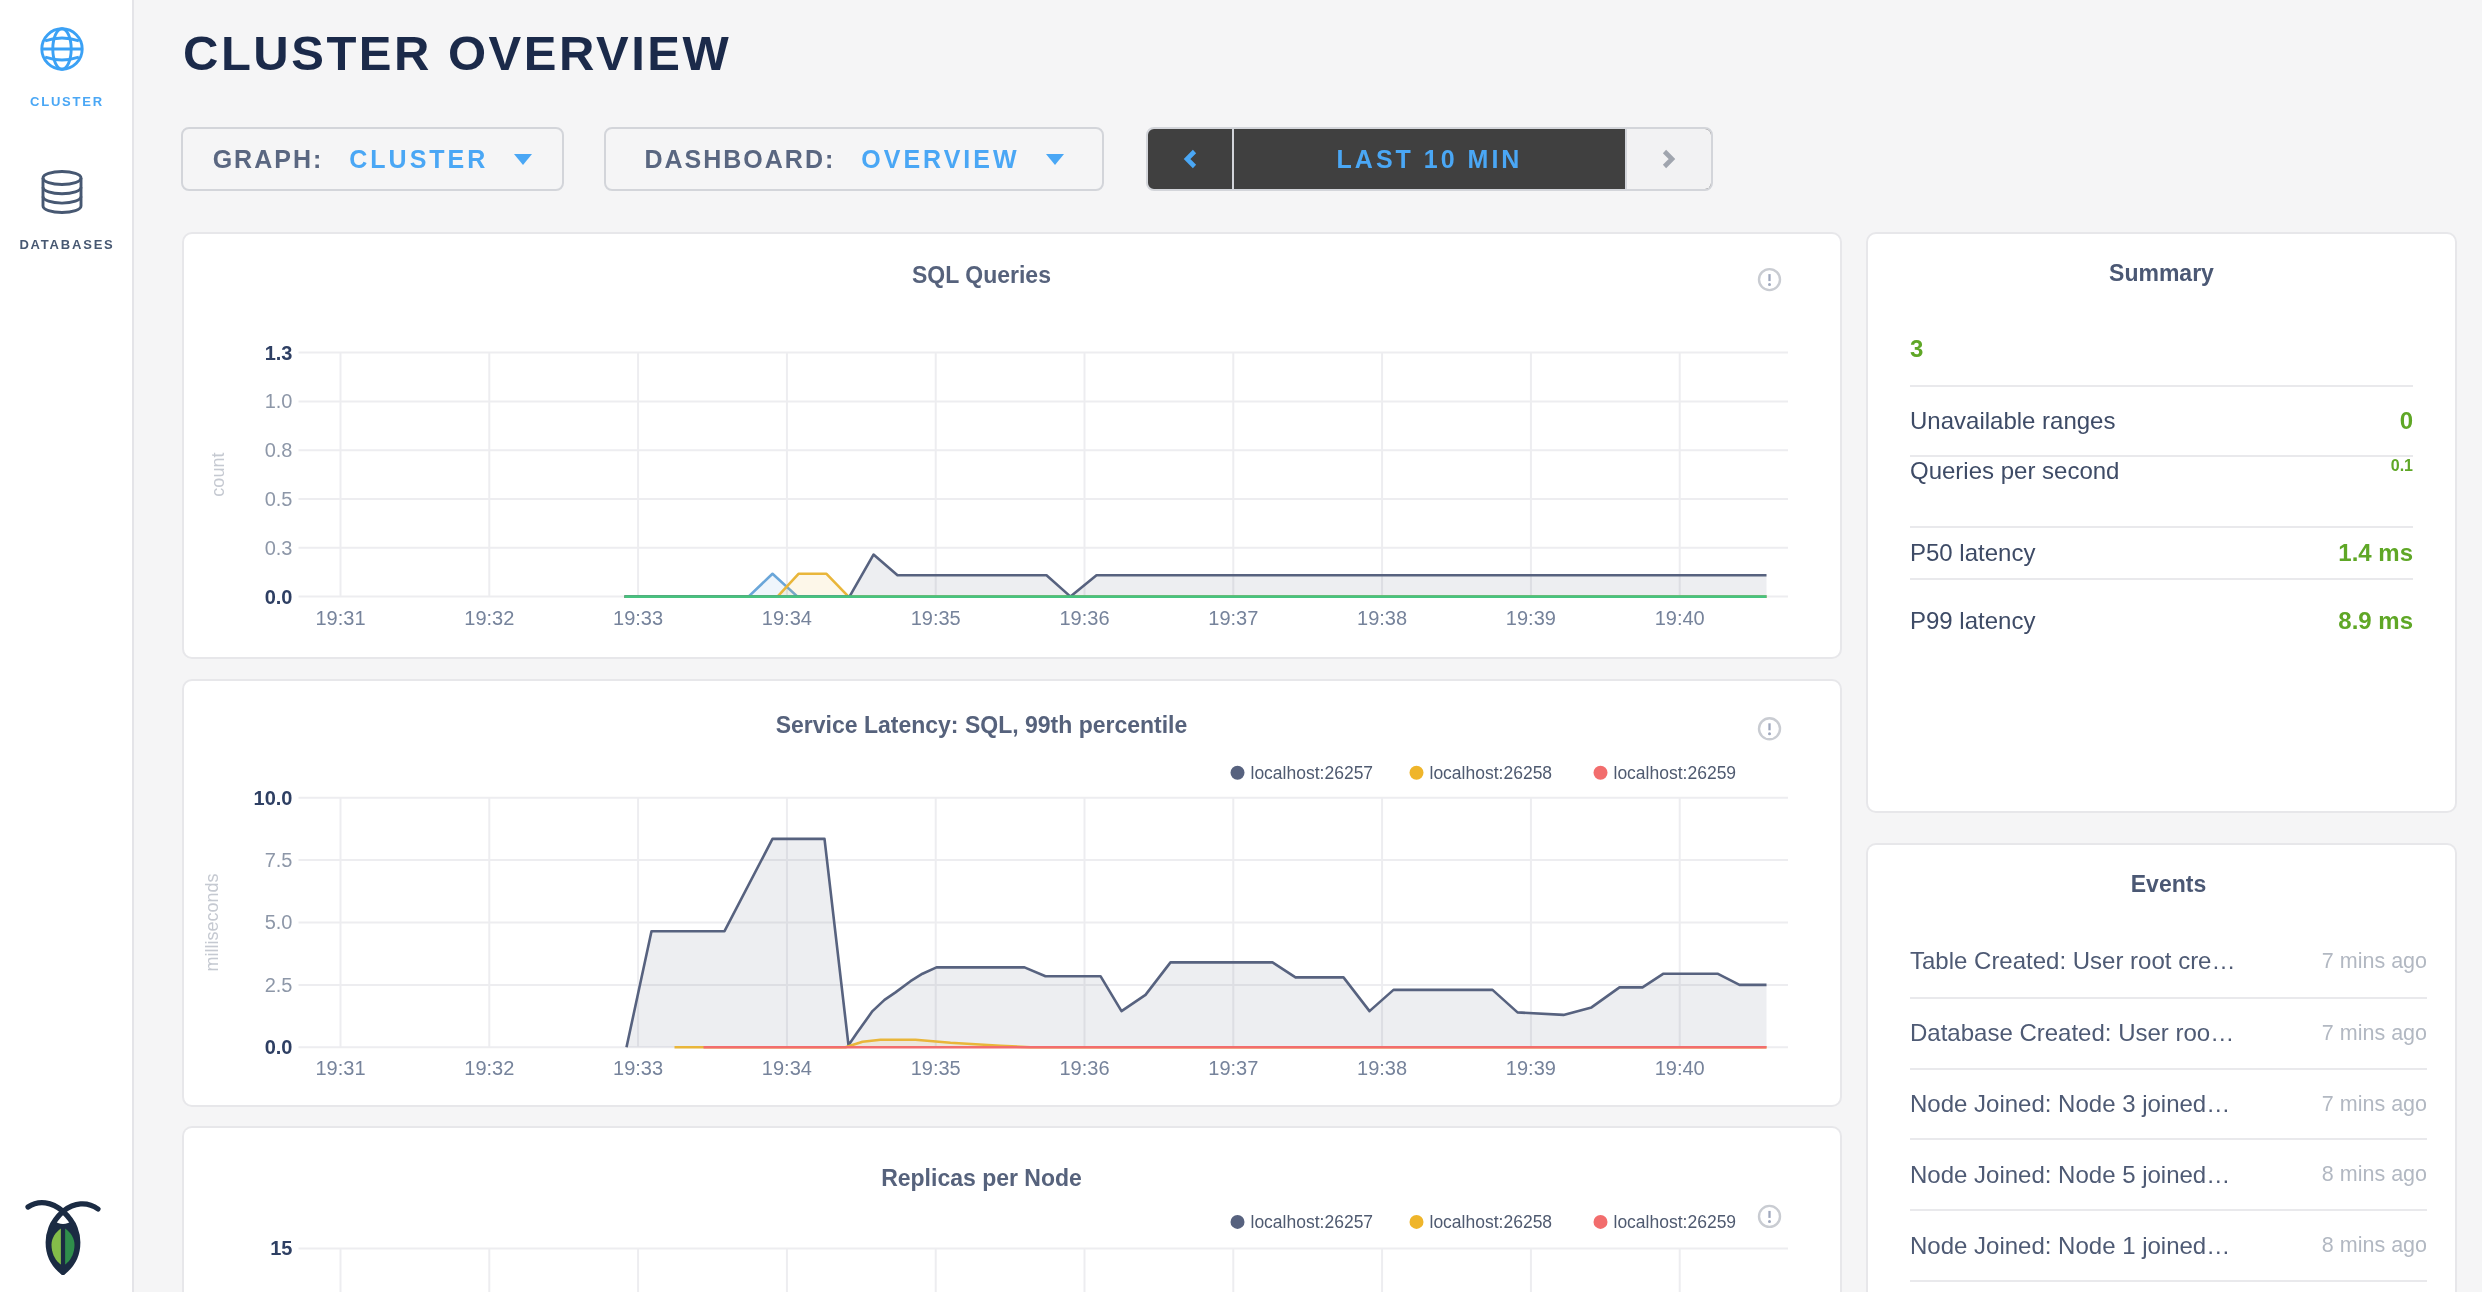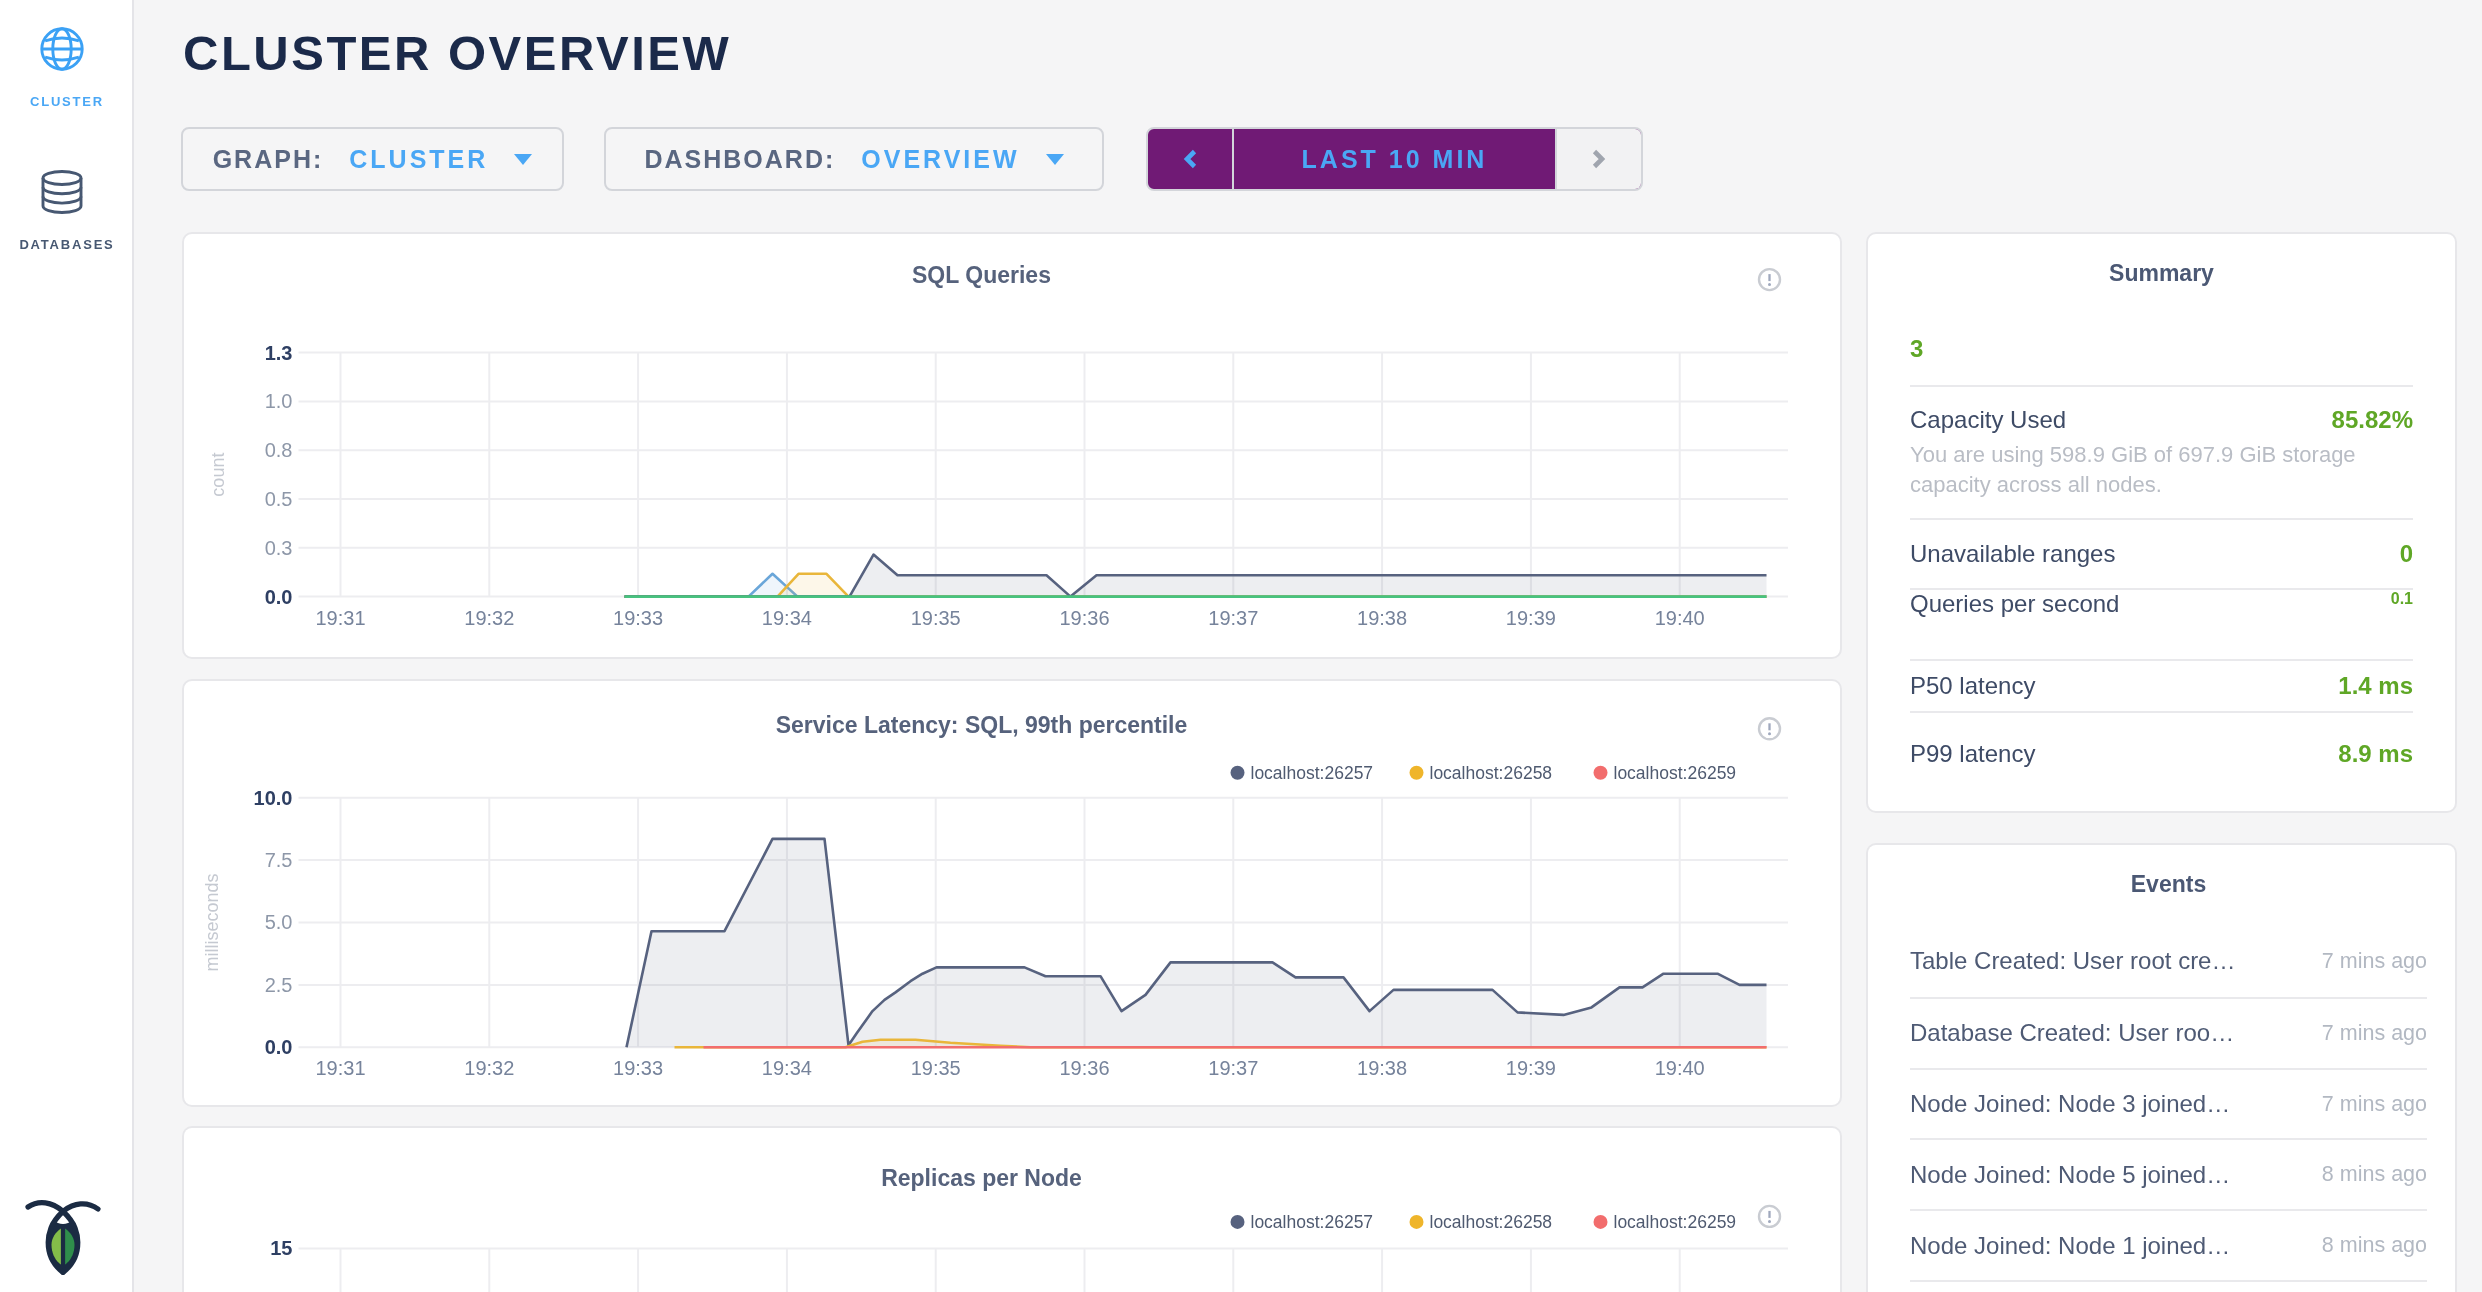--- a/index.html
+++ b/index.html
@@ -45,21 +45,21 @@
 <div class="ctrl" style="left:181px;width:383px;">
   <span style="font-size:25px;font-weight:bold;letter-spacing:2px;color:#5a6781;">GRAPH:</span>
   <span style="font-size:25px;font-weight:bold;letter-spacing:3px;color:#4aa7f5;margin-left:26px;margin-right:26px;">CLUSTER</span>
   <span style="display:inline-block;width:0;height:0;border-left:9px solid transparent;border-right:9px solid transparent;border-top:11px solid #4aa7f5;vertical-align:middle;"></span>
 </div>
 <div class="ctrl" style="left:604px;width:500px;">
   <span style="font-size:25px;font-weight:bold;letter-spacing:2px;color:#5a6781;">DASHBOARD:</span>
   <span style="font-size:25px;font-weight:bold;letter-spacing:3px;color:#4aa7f5;margin-left:26px;margin-right:26px;">OVERVIEW</span>
   <span style="display:inline-block;width:0;height:0;border-left:9px solid transparent;border-right:9px solid transparent;border-top:11px solid #4aa7f5;vertical-align:middle;"></span>
 </div>
-<div class="ctrl" style="left:1146px;width:497px;background:#701a75;padding:0;overflow:hidden;">
+<div class="ctrl" style="left:1146px;width:567px;background:#404040;padding:0;overflow:hidden;">
   <div style="width:84px;height:100%;display:flex;align-items:center;justify-content:center;">
     <svg width="14" height="20" viewBox="0 0 14 20">
         <path d="M11.5,2.5 L4,10 L11.5,17.5" fill="none" stroke="#4aa7f5" stroke-width="4.6"></path>
       </svg>
   </div>
   <div style="flex:1;height:100%;border-left:2px solid #d3d5da;border-right:2px solid #d3d5da;display:flex;align-items:center;justify-content:center;">
     <span style="font-size:25px;font-weight:bold;letter-spacing:3px;color:#4aa7f5;">LAST 10 MIN</span>
   </div>
   <div style="width:84px;height:100%;background:#f2f2f3;display:flex;align-items:center;justify-content:center;">
     <svg width="14" height="20" viewBox="0 0 14 20">
@@ -197,27 +197,20 @@
   </svg>
 
 <div class="card" style="left:1866px;top:232.4px;width:591px;height:580.4px;"></div>
 <div style="position:absolute;left:1910px;top:232.4px;width:503px;">
     <div style="height:81.6px;display:flex;align-items:center;justify-content:center;">
       <span style="font-size:23px;font-weight:bold;color:#4b5874;">Summary</span>
     </div>
     <div style="height:70.7px;display:flex;align-items:center;">
       <div><span style="font-size:24px;font-weight:bold;color:#5fa726;">3</span></div>
     </div>
-    <div style="position:relative;height:133px;border-top:2px solid #e9e9ec;">
-      <div style="position:absolute;left:0;top:11px;right:0;display:flex;align-items:center;height:44px;">
-        <div style="flex:1;font-size:24px;color:#3e4b66;">Capacity Used</div>
-        <div style="font-size:24px;font-weight:bold;color:#5fa726;">85.82%</div>
-      </div>
-      <div style="position:absolute;left:0;top:53px;right:0;font-size:22px;line-height:30.5px;color:#b9bdc5;">You are using 598.9 GiB of 697.9 GiB storage<br>capacity across all nodes.</div>
-    </div>
     <div style="height:70.7px;border-top:2px solid #e9e9ec;display:flex;align-items:center;">
       <div style="flex:1;"><span style="font-size:24px;color:#3e4b66;">Unavailable ranges</span></div>
       <div><span style="font-size:24px;font-weight:bold;color:#5fa726;">0</span></div>
     </div>
     <div style="height:70.7px;border-top:2px solid #e9e9ec;display:flex;">
       <div style="flex:1;"><span style="font-size:24px;color:#3e4b66;">Queries per second</span></div>
       <div><span style="font-size:16px;font-weight:bold;color:#5fa726;">0.1</span></div>
     </div>
     <div style="height:52px;border-top:2px solid #e9e9ec;display:flex;align-items:center;">
       <div style="flex:1;"><span style="font-size:24px;color:#3e4b66;">P50 latency</span></div>

